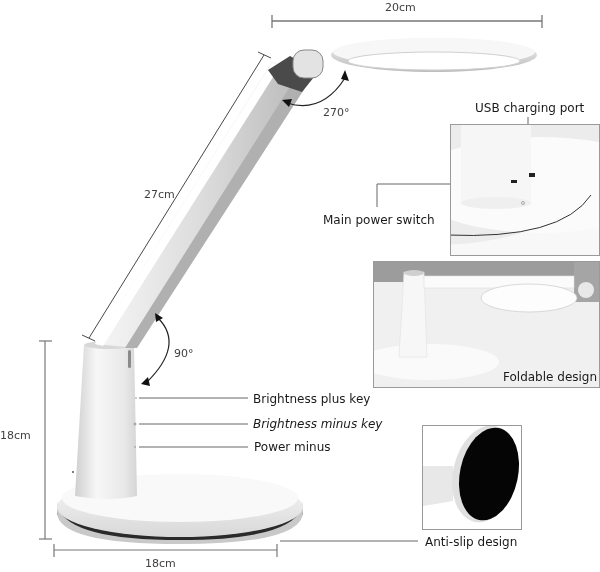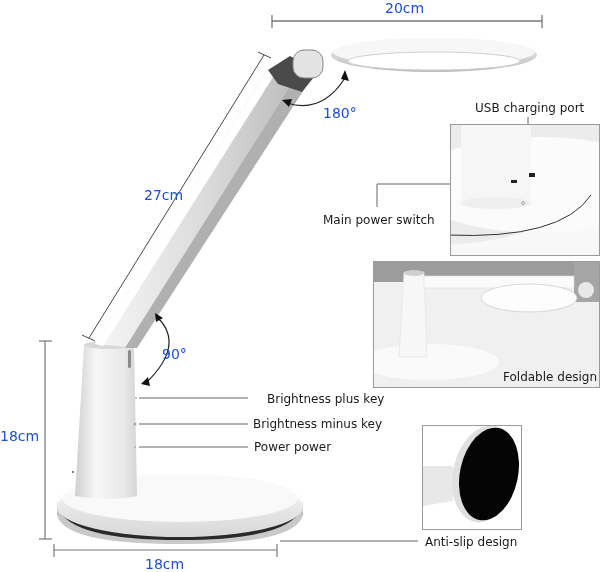--- a/index.html
+++ b/index.html
@@ -1,19 +1,19 @@
 <!DOCTYPE html>
 <html><head>
   <meta charset="utf-8">
   <style>
     html, body { margin:0; padding:0; background:#ffffff; }
     body { width:600px; height:572px; position:relative; overflow:hidden;
            font-family: "DejaVu Sans", "Liberation Sans", sans-serif; color:#1a1a1a; }
     .lbl { position:absolute; font-size:12px; white-space:nowrap; line-height:14px; }
-    .dim { position:absolute; font-size:14px; white-space:nowrap; line-height:16px; color:#1d4ed8; }
+    .dim { position:absolute; font-size:11px; white-space:nowrap; line-height:16px; color:#404040; }
     svg.full { position:absolute; left:0; top:0; }
     .inset { position:absolute; border:1px solid #9a9a9a; overflow:hidden; background:#f3f3f3; }
   </style>
 </head>
 <body>
 
 <svg class="full" width="600" height="572" viewBox="0 0 600 572">
   <defs>
     <linearGradient id="armG" x1="0" y1="0" x2="1" y2="0">
       <stop offset="0" stop-color="#f6f6f6"></stop>
@@ -151,22 +151,22 @@
     <ellipse cx="62" cy="48" rx="32" ry="49" transform="rotate(12 62 48)" fill="#e0e0e0"></ellipse>
     <ellipse cx="66" cy="48" rx="29" ry="47" transform="rotate(12 66 48)" fill="#050505"></ellipse>
   </svg>
 </div>
 
 <div class="dim" style="left:385px; top:0px;">20cm</div>
 <div class="dim" style="left:144px; top:187px;">27cm</div>
 <div class="dim" style="left:0px; top:428px;">18cm</div>
 <div class="dim" style="left:145px; top:556px;">18cm</div>
 
-<div class="dim" style="left:323px; top:105px;">180°</div>
-<div class="dim" style="left:162px; top:346px;">90°</div>
+<div class="dim" style="left:323px; top:105px;">270°</div>
+<div class="dim" style="left:174px; top:346px;">90°</div>
 
 <div class="lbl" style="left:475px; top:101px;">USB charging port</div>
 <div class="lbl" style="left:323px; top:213px;text-align:right;">Main power switch</div>
 <div class="lbl" style="left:503px; top:370px;">Foldable design</div>
-<div class="lbl" style="left:267px; top:392px;text-align:right;">Brightness plus key</div>
-<div class="lbl" style="left:253px; top:417px;">Brightness minus key</div>
-<div class="lbl" style="left:254px; top:440px;">Power power</div>
+<div class="lbl" style="left:253px; top:392px;text-align:right;">Brightness plus key</div>
+<div class="lbl" style="left:253px; top:417px;font-style:italic;">Brightness minus key</div>
+<div class="lbl" style="left:254px; top:440px;">Power minus</div>
 <div class="lbl" style="left:425px; top:535px;">Anti-slip design</div>
 
 </body></html>

